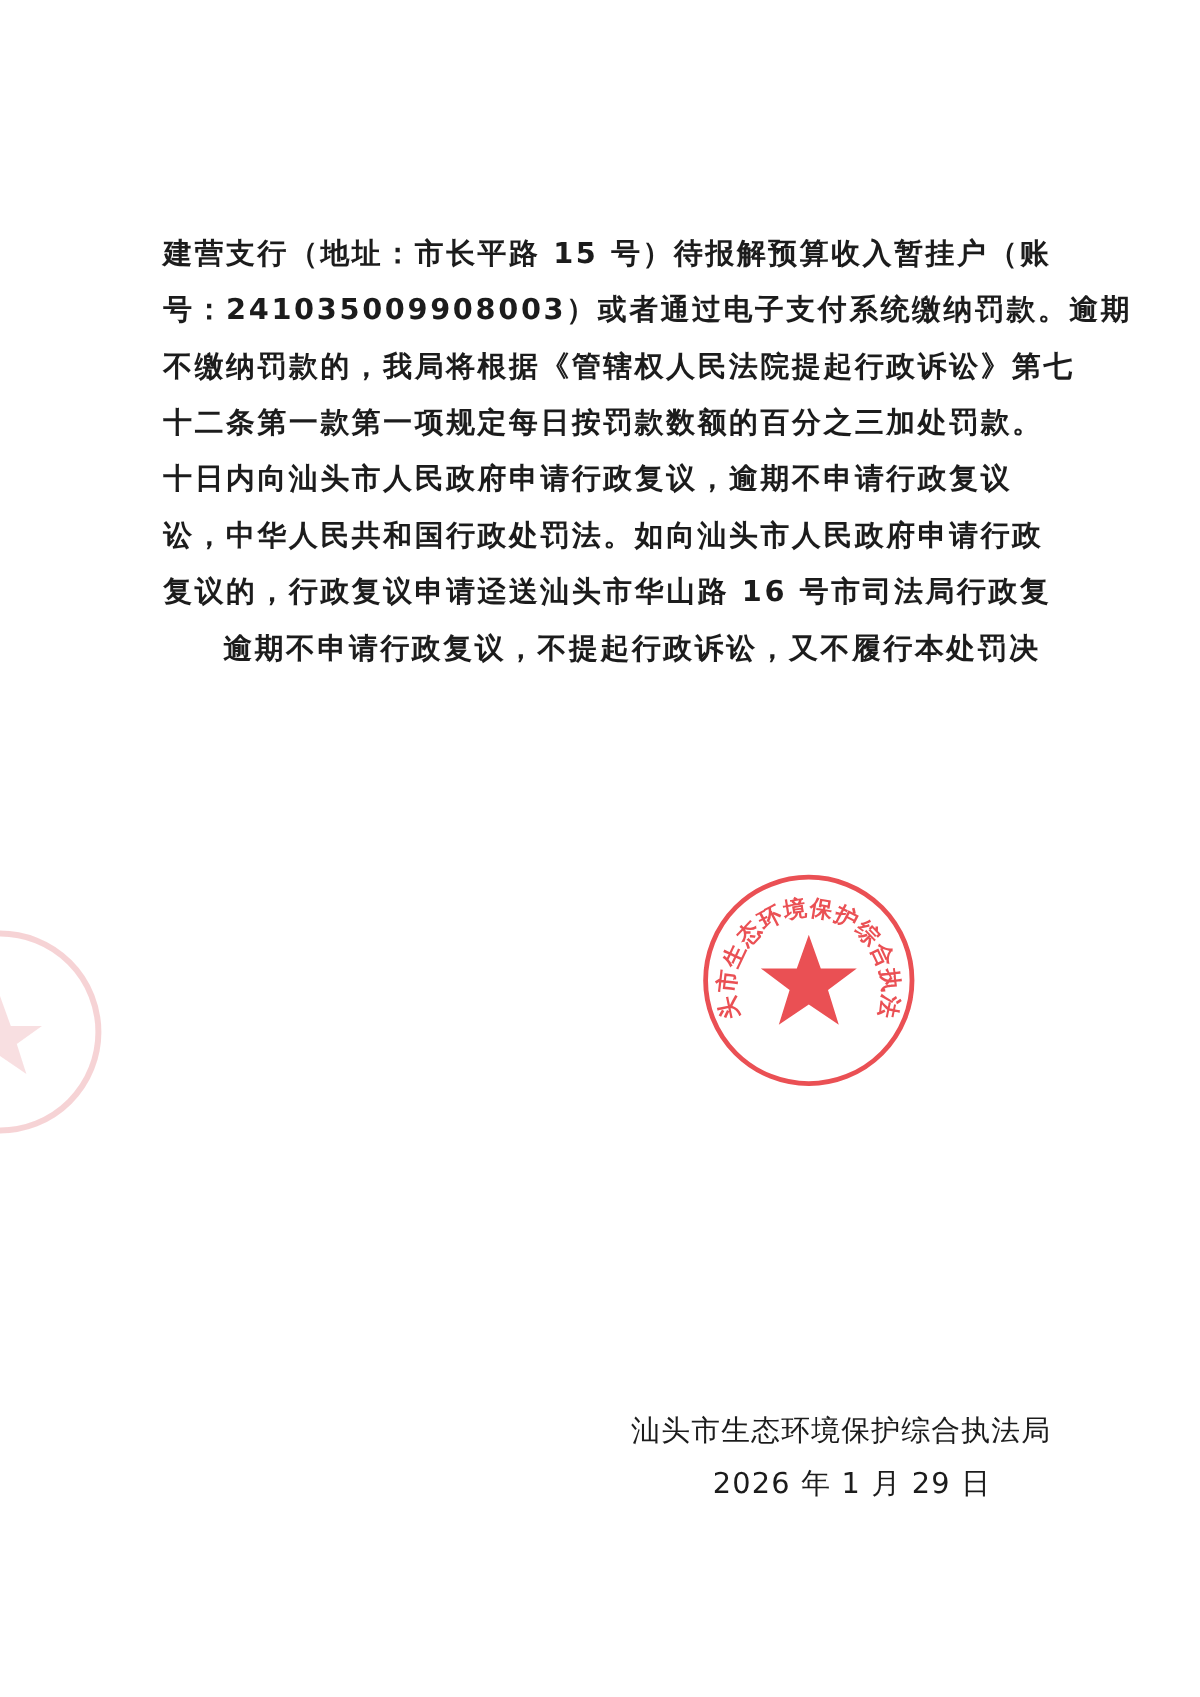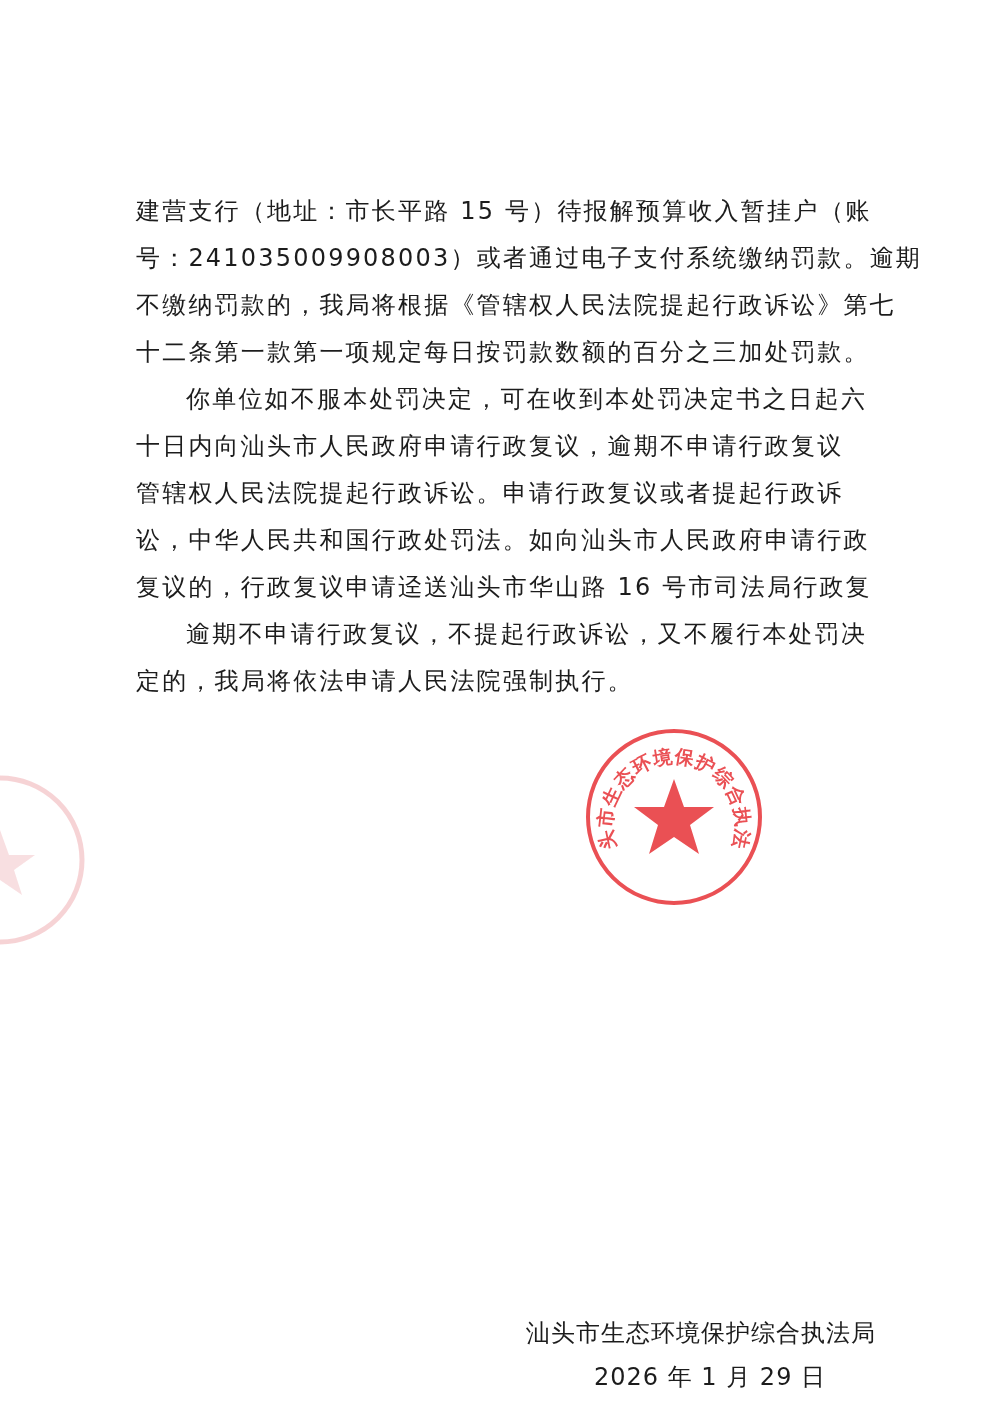--- a/index.html
+++ b/index.html
@@ -3,21 +3,21 @@
 <meta charset="utf-8">
 <style>
   html, body { margin: 0; padding: 0; background: #ffffff; }
   body { width: 1000px; height: 1414px; position: relative; overflow: hidden; }
   .page { position: absolute; left: 0; top: 0; width: 1000px; height: 1414px; background: #fff; }
   .body-text {
     position: absolute; left: 136px; top: 188px; width: 746px;
     font-family: "DejaVu Sans", "Liberation Sans", sans-serif;
     font-size: 24px; color: #1c1c1c; line-height: 47px; letter-spacing: 2.2px;
   }
-  .para { margin: 0; text-align: justify; text-align-last: left; }
+  .para { margin: 0; text-align: justify; text-align-last: left; font-weight: bold; }
   .line { display: block; white-space: nowrap; }
   .sign-block { position: absolute; left: 498px; top: 800px; width: 390px;
     font-family: "DejaVu Sans", "Liberation Sans", sans-serif; font-size: 24px; color: #1c1c1c; }
   .sign-org { position: absolute; right: 12px; top: 0; white-space: nowrap; letter-spacing: 1px; }
   .sign-date { position: absolute; left: 96px; top: 44px; white-space: nowrap; letter-spacing: 1px; }
   .seal { position: absolute; left: 584px; top: 727px; width: 180px; height: 180px; opacity: 0.88; pointer-events: none; z-index: 2; }
   .seal-edge { position: absolute; left: -90px; top: 760px; width: 180px; height: 200px; opacity: 0.35; z-index: 2; }
   .text-layer { position: relative; z-index: 3; }
 </style>
 </head>
@@ -42,29 +42,26 @@
   </svg>
 
   <div class="body-text text-layer">
     <p class="para">
       <span class="line">建营支行（地址：市长平路 15 号）待报解预算收入暂挂户（账</span>
       <span class="line">号：241035009908003）或者通过电子支付系统缴纳罚款。逾期</span>
       <span class="line">不缴纳罚款的，我局将根据《管辖权人民法院提起行政诉讼》第七</span>
       <span class="line">十二条第一款第一项规定每日按罚款数额的百分之三加处罚款。</span>
     </p>
     <p class="para">
-      <span class="line" style="padding-left:50px">你单位如不服本处罚决定，可在收到本处罚决定书之日起六</span>
       <span class="line">十日内向汕头市人民政府申请行政复议，逾期不申请行政复议</span>
-      <span class="line">管辖权人民法院提起行政诉讼。申请行政复议或者提起行政诉</span>
       <span class="line">讼，中华人民共和国行政处罚法。如向汕头市人民政府申请行政</span>
       <span class="line">复议的，行政复议申请迳送汕头市华山路 16 号市司法局行政复</span>
     </p>
     <p class="para">
       <span class="line" style="padding-left:50px">逾期不申请行政复议，不提起行政诉讼，又不履行本处罚决</span>
-      <span class="line">定的，我局将依法申请人民法院强制执行。</span>
     </p>
   </div>
 
   <div class="sign-block text-layer">
     <div class="sign-org">汕头市生态环境保护综合执法局</div>
     <div class="sign-date">2026 年 1 月 29 日</div>
   </div>
 
 </div>
 

